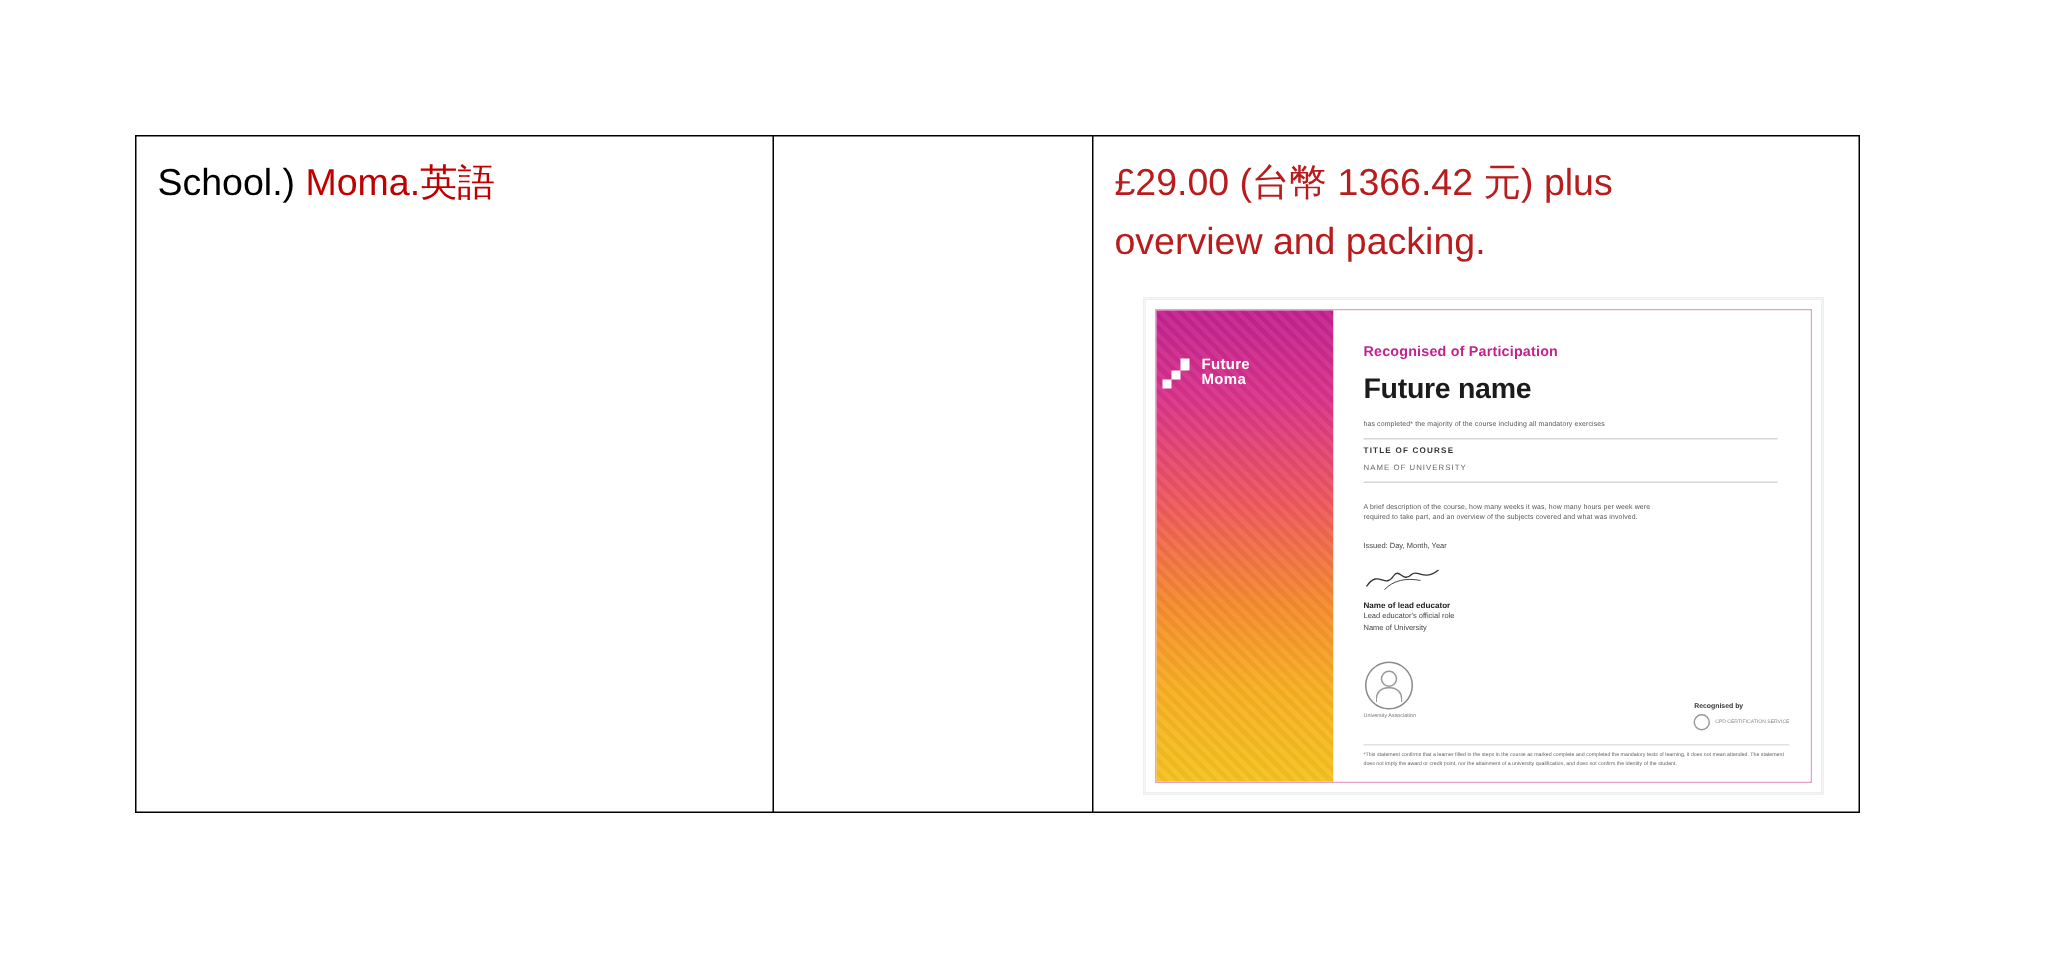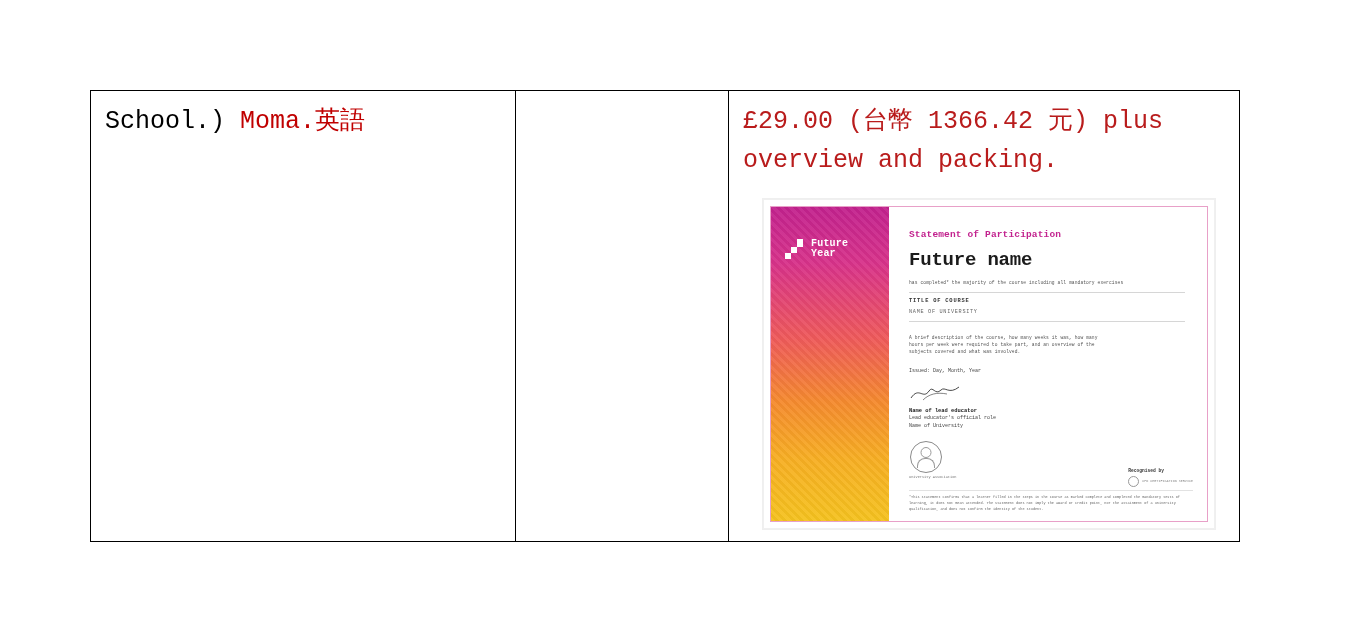--- a/index.html
+++ b/index.html
@@ -32,21 +32,20 @@
     border: 1px solid #000000;
     vertical-align: top;
     padding: 0;
   }
   .col-a { width: 424px; }
   .col-b { width: 212px; }
   .col-c { width: 510px; }
 
   .cell-pad {
     padding: 12px 14px 10px 14px;
-    font-family: Liberation Mono, monospace;
   }
 
   .text-line {
     font-size: 25px;
     line-height: 1.55;
     color: #000000;
     white-space: nowrap;
   }
   .red {
     color: #c00000;
@@ -96,21 +95,21 @@
   .cert-left::after {
     content: "";
     position: absolute;
     inset: 0;
     background-image:
       repeating-linear-gradient(45deg, rgba(255,255,255,0.06) 0 3px, rgba(0,0,0,0.03) 3px 6px);
     opacity: .9;
   }
   .brand {
     position: absolute;
-    left: 14px;
+    left: 4px;
     top: 32px;
     display: flex;
     align-items: flex-start;
     z-index: 2;
   }
   .brand-mark {
     width: 20px;
     height: 20px;
     position: relative;
     margin-right: 6px;
@@ -307,26 +306,26 @@
               <div class="cert-inner">
                 <div class="cert-left">
                   <div class="brand">
                     <span class="brand-mark">
                           <i></i>
                           <i></i>
                           <i></i>
                         </span>
                     <span class="brand-text">
                       <span>Future</span><br>
-                      <span>Year</span>
+                      <span>Moma</span>
                     </span>
                   </div>
                 </div>
                 <div class="cert-right">
-                  <div class="sop">Statement of Participation</div>
+                  <div class="sop">Recognised of Participation</div>
                   <div class="learner">Future name</div>
                   <div class="tiny" style="margin-top:8px;">has completed* the majority of the course including all mandatory exercises</div>
                   <div class="rule"></div>
                   <div class="label-caps">TITLE OF COURSE</div>
                   <div class="label-caps2">NAME OF UNIVERSITY</div>
                   <div class="rule"></div>
                   <div class="para-block tiny">A brief description of the course, how many weeks it was, how many hours per week were required to take part, and an overview of the subjects covered and what was involved.</div>
                   <div class="issued">Issued: Day, Month, Year</div>
                   <div class="sign">
                     <svg viewBox="0 0 54 20" width="54" height="20" aria-hidden="true">

